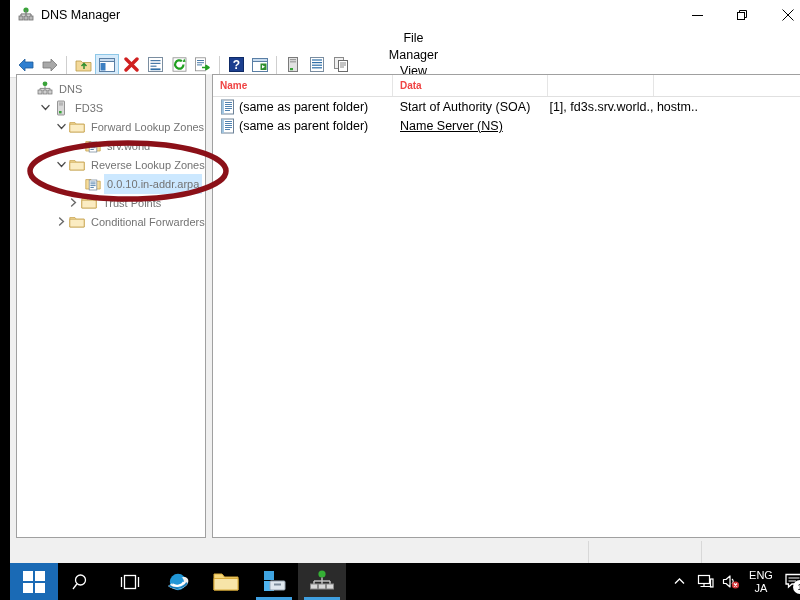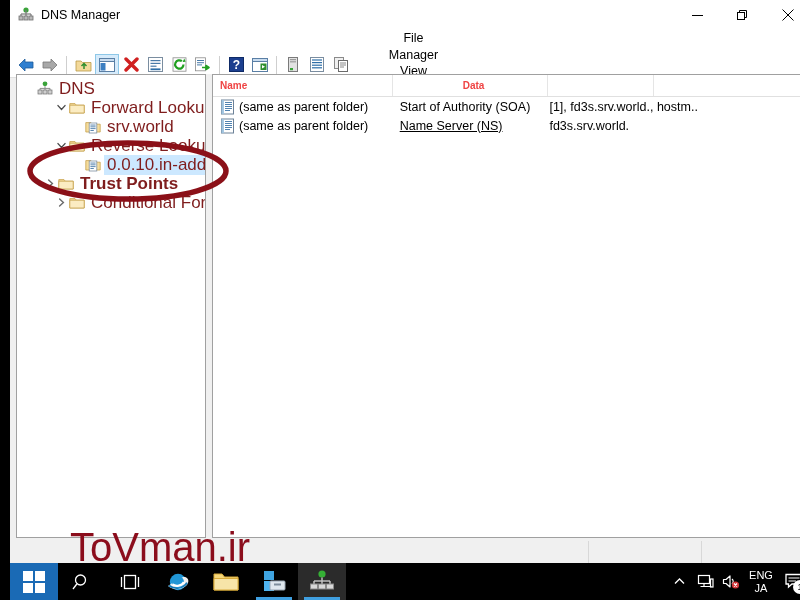--- a/index.html
+++ b/index.html
@@ -109,21 +109,21 @@
     background: #ffffff;
     border: 1px solid #a0a0a0;
     box-sizing: border-box;
     overflow: hidden;
   }
   .left-pane { width: 190px; height: 100%; }
   .splitter { width: 6px; height: 100%; background: #f0f0f0; }
   .right-pane { flex: 1; height: 100%; }
 
   
-  .tree { padding: 4px 0 0 0; font-size: 17px; color: #7f1d1d; }
+  .tree { padding: 4px 0 0 0; font-size: 11px; color: #737373; }
   .tnode {
     height: 19px;
     display: flex;
     align-items: center;
     white-space: nowrap;
     position: relative;
   }
   .tnode.selected .tlabel {
     background: #cce8ff;
     outline: 1px solid #cce8ff;
@@ -435,20 +435,36 @@
                   <path d="M8 5.2 V7.4" stroke="#8a8a8a" stroke-width="1"></path>
                   <path d="M3 7.4 H13" stroke="#8a8a8a" stroke-width="1"></path>
                   <path d="M3 7.4 V9 M8 7.4 V9 M13 7.4 V9" stroke="#8a8a8a" stroke-width="1"></path>
                   <rect x="1" y="9" width="4" height="4" fill="#cfcfcf" stroke="#6f6f6f" stroke-width="0.7"></rect>
                   <rect x="6" y="9" width="4" height="4" fill="#cfcfcf" stroke="#6f6f6f" stroke-width="0.7"></rect>
                   <rect x="11" y="9" width="4" height="4" fill="#cfcfcf" stroke="#6f6f6f" stroke-width="0.7"></rect>
                 </svg>
               </span>
               <span class="tlabel">DNS</span>
             </div>
+            <div class="tnode" style="padding-left: 20px;">
+              <span class="chev">
+                <svg width="9" height="9" viewBox="0 0 9 9">
+                  <path d="M1 2.6 L4.5 6.4 L8 2.6" fill="none" stroke="#4a4a4a" stroke-width="1.4" stroke-linecap="round"></path>
+                </svg>
+              </span>
+              <span class="ticon">
+                <svg width="16" height="16" viewBox="0 0 16 16">
+                  <rect x="4.5" y="1" width="7" height="14" rx="0.6" fill="#d9d9d9" stroke="#7d7d7d" stroke-width="0.8"></rect>
+                  <rect x="6" y="2.6" width="4" height="1" fill="#9d9d9d"></rect>
+                  <rect x="6" y="4.4" width="4" height="1" fill="#9d9d9d"></rect>
+                  <rect x="6" y="11" width="2.6" height="2.4" fill="#3aa33a"></rect>
+                </svg>
+              </span>
+              <span class="tlabel">FD3S</span>
+            </div>
             <div class="tnode" style="padding-left: 36px;">
               <span class="chev">
                 <svg width="9" height="9" viewBox="0 0 9 9">
                   <path d="M1 2.6 L4.5 6.4 L8 2.6" fill="none" stroke="#4a4a4a" stroke-width="1.4" stroke-linecap="round"></path>
                 </svg>
               </span>
               <span class="ticon">
                 <svg width="16" height="16" viewBox="0 0 16 16">
                   <path d="M0.8 3.6 H6 L7.4 5.2 H15.2 V13 H0.8 Z" fill="#f6dd9c" stroke="#c7a24e" stroke-width="0.8" stroke-linejoin="round"></path>
                   <path d="M0.8 5.2 H15.2 V13 H0.8 Z" fill="#fbecc2" stroke="#c7a24e" stroke-width="0.8"></path>
@@ -491,21 +507,21 @@
                   <path d="M0.8 3.6 H6 L7.4 5.2 H15.2 V13 H0.8 Z" fill="#f6dd9c" stroke="#c7a24e" stroke-width="0.8" stroke-linejoin="round"></path>
                   <rect x="4.2" y="4" width="7.6" height="10" fill="#ffffff" stroke="#7e8fa0" stroke-width="0.8"></rect>
                   <rect x="5.4" y="5.6" width="5.2" height="0.9" fill="#4a7ba8"></rect>
                   <rect x="5.4" y="7.4" width="5.2" height="0.9" fill="#4a7ba8"></rect>
                   <rect x="5.4" y="9.2" width="5.2" height="0.9" fill="#4a7ba8"></rect>
                   <rect x="5.4" y="11" width="3.4" height="0.9" fill="#4a7ba8"></rect>
                 </svg>
               </span>
               <span class="tlabel">0.0.10.in-addr.arpa</span>
             </div>
-            <div class="tnode" style="padding-left: 25px; font-weight: bold;">
+            <div class="tnode" style="padding-left: 48px;">
               <span class="chev">
                 <svg width="9" height="9" viewBox="0 0 9 9">
                   <path d="M2.6 1 L6.4 4.5 L2.6 8" fill="none" stroke="#6a6a6a" stroke-width="1.4" stroke-linecap="round"></path>
                 </svg>
               </span>
               <span class="ticon">
                 <svg width="16" height="16" viewBox="0 0 16 16">
                   <path d="M0.8 3.6 H6 L7.4 5.2 H15.2 V13 H0.8 Z" fill="#f6dd9c" stroke="#c7a24e" stroke-width="0.8" stroke-linejoin="round"></path>
                   <path d="M0.8 5.2 H15.2 V13 H0.8 Z" fill="#fbecc2" stroke="#c7a24e" stroke-width="0.8"></path>
                 </svg>
@@ -527,21 +543,21 @@
               <span class="tlabel">Conditional Forwarders</span>
             </div>
           </div>
       </div>
 
       <div class="splitter"></div>
 
       <div class="pane right-pane">
         <div class="lv-head" id="lv-head">
             <div class="lv-col" style="width: 180px;">Name</div>
-            <div class="lv-col" style="width: 155px; text-align: center;">Data</div>
+            <div class="lv-col" style="width: 155px;">Data</div>
             <div class="lv-col" style="width: 106px;"></div>
           </div>
         <div id="lv-body">
             <div class="lv-row">
               <div class="lv-cell" style="width: 180px;">
                 <span class="rec-ico"><svg width="16" height="16" viewBox="0 0 16 16">
                     <rect x="1.5" y="1" width="12" height="14" fill="#ffffff" stroke="#6d8298" stroke-width="1"></rect>
                     <rect x="1.5" y="1" width="2.4" height="14" fill="#9fc4e0"></rect>
                     <rect x="5" y="3" width="7" height="0.9" fill="#3b74a8"></rect>
                     <rect x="5" y="5" width="7" height="0.9" fill="#3b74a8"></rect>
@@ -562,39 +578,37 @@
                     <rect x="1.5" y="1" width="2.4" height="14" fill="#9fc4e0"></rect>
                     <rect x="5" y="3" width="7" height="0.9" fill="#3b74a8"></rect>
                     <rect x="5" y="5" width="7" height="0.9" fill="#3b74a8"></rect>
                     <rect x="5" y="7" width="7" height="0.9" fill="#3b74a8"></rect>
                     <rect x="5" y="9" width="7" height="0.9" fill="#3b74a8"></rect>
                     <rect x="5" y="11" width="5" height="0.9" fill="#3b74a8"></rect>
                   </svg></span>
                 <span>(same as parent folder)</span>
               </div>
               <div class="lv-cell" style="width: 150px; text-decoration: underline;">Name Server (NS)</div>
-              <div class="lv-cell" style="width: 155px;">fd3s.srv.world.</div>
               <div class="lv-cell" style="width: 106px;"></div>
             </div>
           </div>
       </div>
     </div>
 
     <div class="statusbar">
       <div class="sb-main"></div>
       <div class="sb-seg"></div>
       <div class="sb-seg last"></div>
     </div>
 
     <svg class="annot" viewBox="0 0 800 563">
       <ellipse cx="118" cy="171" rx="98" ry="28" fill="none" stroke="#8b1018" stroke-width="5.5"></ellipse>
     </svg>
   </div>
 
-  <div class="watermark">ToVman.ir</div>
 
   <div class="taskbar">
     <div class="tb-start">
       <svg width="22" height="22" viewBox="0 0 22 22">
         <rect x="0" y="0" width="10" height="10" fill="#ffffff"></rect>
         <rect x="12" y="0" width="10" height="10" fill="#ffffff"></rect>
         <rect x="0" y="12" width="10" height="10" fill="#ffffff"></rect>
         <rect x="12" y="12" width="10" height="10" fill="#ffffff"></rect>
       </svg>
     </div>

